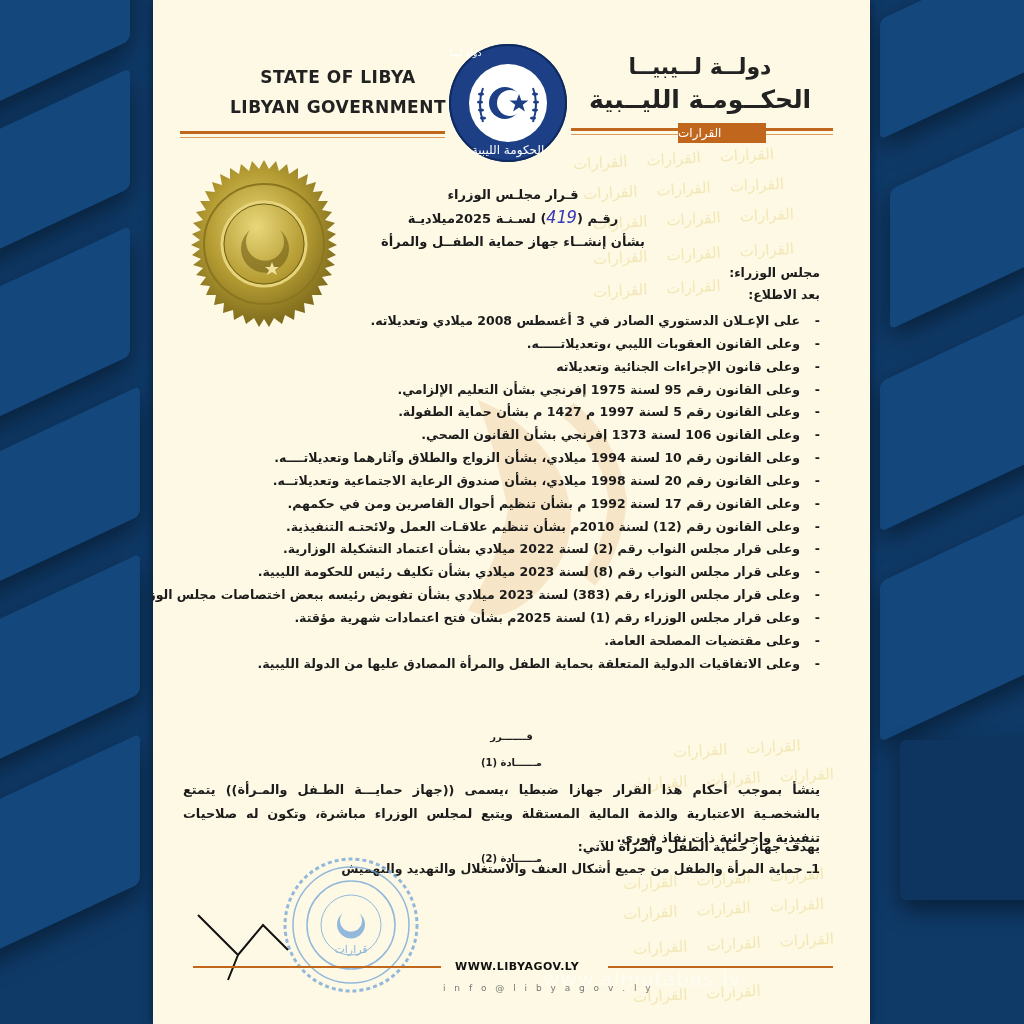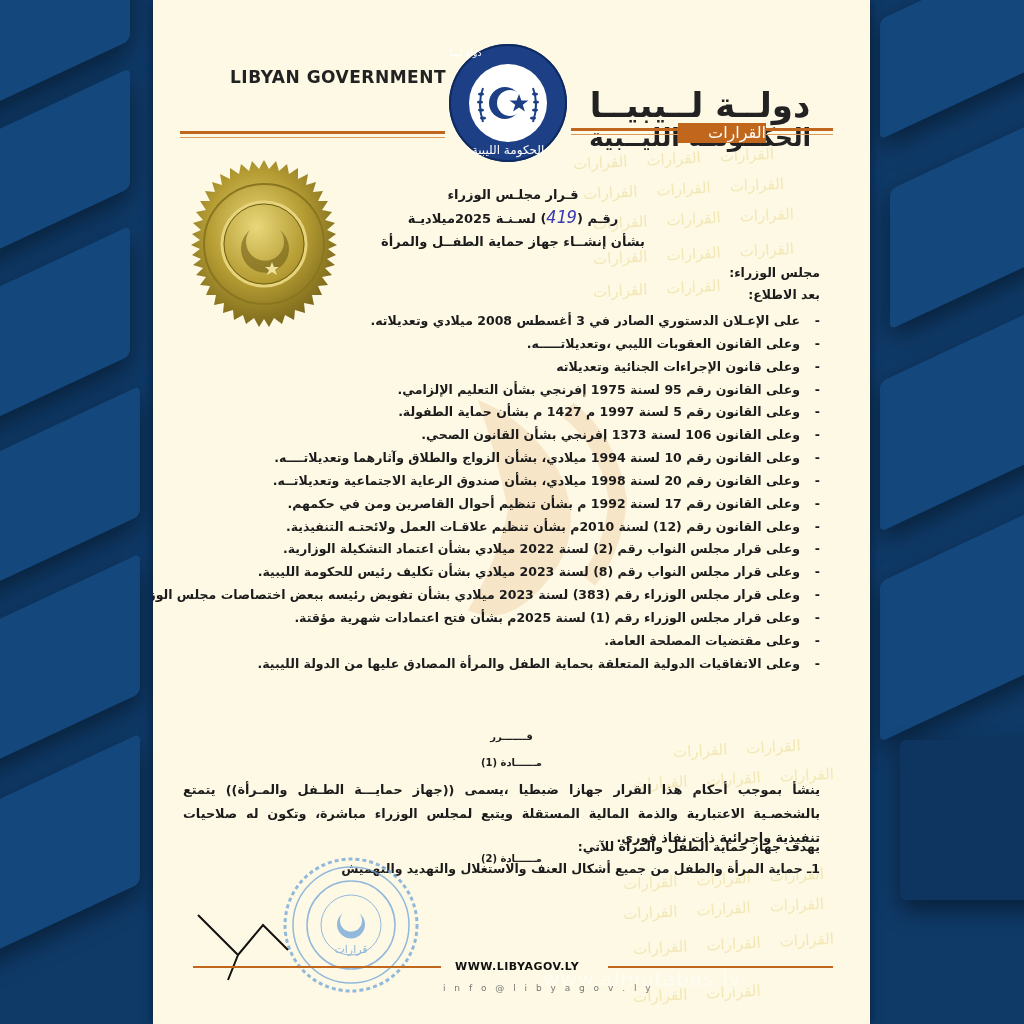--- a/index.html
+++ b/index.html
@@ -25,27 +25,27 @@
   }
   .hdr-en {
     position:absolute; left:70px; top:62px; width:230px;
     text-align:center; font-family:"DejaVu Sans", sans-serif; font-weight:bold;
     color:#222; font-size:17px; line-height:30px; letter-spacing:0.5px;
   }
   .hdr-ar {
     position:absolute; right:50px; top:50px; width:240px; text-align:center;
     direction:rtl; color:#222; font-weight:bold; font-family:"DejaVu Sans", sans-serif;
   }
-  .hdr-ar .l1 { font-size:34px; line-height:34px;margin-top:38px; }
+  .hdr-ar .l1 { font-size:22px; line-height:34px; }
   .hdr-ar .l2 { font-size:25px; line-height:32px; }
   .rule { position:absolute; height:3px; background:#c0661d; }
   .rule.thin { height:1px; background:#d99a5a; }
   .badge {
     position:absolute; left:525px; top:123px; width:88px; height:20px;
-    background:#c0661d; color:#fff; font-size:16px; text-align:right; line-height:20px;
+    background:#c0661d; color:#fff; font-size:12px; text-align:left; line-height:20px;
     direction:rtl;
   }
   .emblem {
     position:absolute; left:296px; top:44px; width:118px; height:118px;
     border-radius:50%; background:#1d3f85; box-shadow:0 0 0 2px #0f2a5e inset;
   }
   .emblem .inner {
     position:absolute; left:20px; top:20px; width:78px; height:78px; border-radius:50%; background:#fff;
   }
   .emblem .txt-top { position:absolute; top:4px; left:0; right:0; text-align:left; color:#fff; font-size:9px; direction:rtl; }
@@ -100,20 +100,21 @@
     <span style="left:480px;top:935px;">القرارات &nbsp;&nbsp; القرارات &nbsp;&nbsp; القرارات</span>
     <span style="left:480px;top:985px;">القرارات &nbsp;&nbsp; القرارات</span>
   </div>
 
   <svg class="blot" viewBox="0 0 200 260">
     <path d="M40 20 Q90 40 120 90 Q150 150 110 200 Q70 250 30 230 Q60 180 70 130 Q60 80 40 20Z" fill="#e0a060"></path>
     <path d="M130 30 Q170 60 180 120 Q175 170 150 200" stroke="#e0a060" stroke-width="18" fill="none"></path>
   </svg>
 
   <div class="hdr-en">
+    <div>STATE OF LIBYA</div>
     <div>LIBYAN GOVERNMENT</div>
   </div>
 
   <div class="emblem">
     <div class="txt-top">دولة ليبيا</div>
     <div class="inner">
       <svg width="78" height="78" viewBox="0 0 78 78">
         <path d="M14 58 Q8 40 14 24" stroke="#1d3f85" stroke-width="2" fill="none"></path>
         <path d="M64 58 Q70 40 64 24" stroke="#1d3f85" stroke-width="2" fill="none"></path>
         <g fill="#1d3f85">

